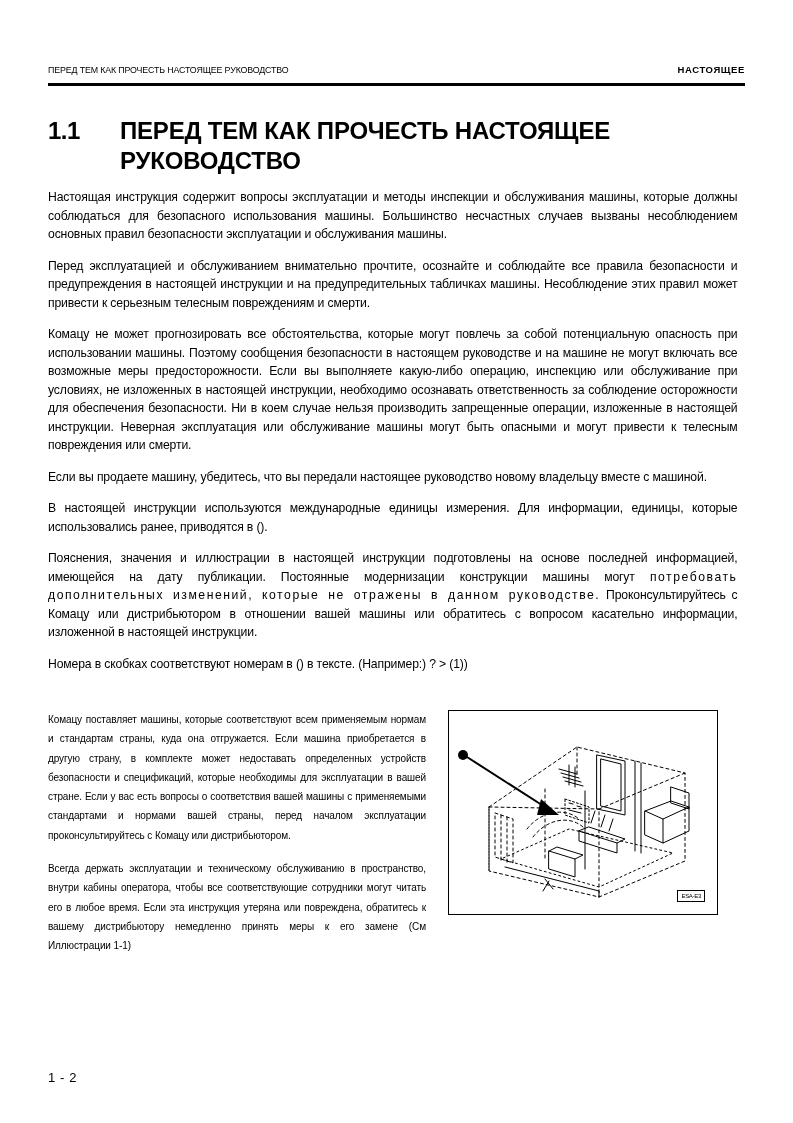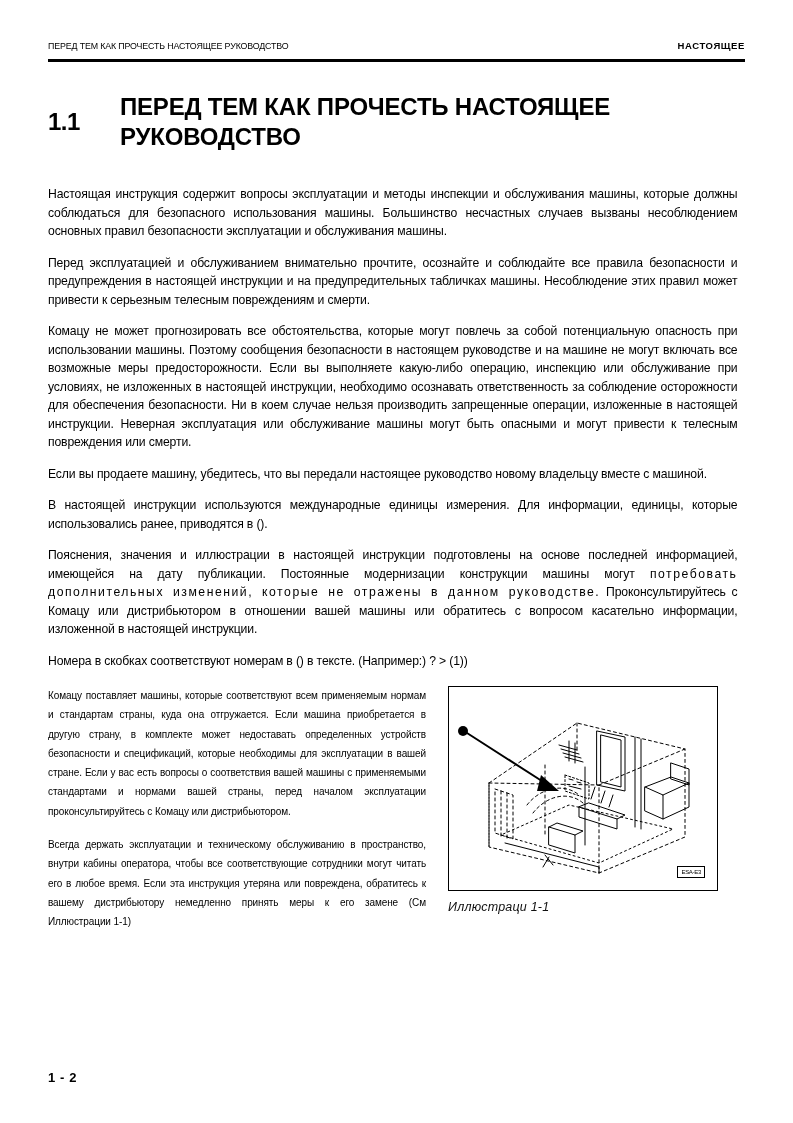--- a/index.html
+++ b/index.html
@@ -13,20 +13,21 @@
     position: relative;
     font-family: "Liberation Sans", sans-serif;
     color: #000000;
     overflow: hidden;
   }
 
   
   #page {
     position: absolute;
     inset: 0;
+    margin-top: 24px;
   }
   .header-row {
     position: absolute;
     left: 48px;
     right: 48px;
     top: 40px;
     display: flex;
     justify-content: space-between;
     align-items: flex-end;
   }
@@ -53,21 +54,21 @@
     background: #000;
   }
 
   
   .section-title {
     position: absolute;
     left: 48px;
     right: 60px;
     top: 92px;
     display: flex;
-    align-items: center;
+    align-items: flex-start;
   }
   .section-number {
     font-size: 24px;
     font-weight: bold;
     line-height: 30px;
     width: 72px;
     flex: 0 0 72px;
     letter-spacing: -0.5px;
   }
   .section-heading {
@@ -75,21 +76,21 @@
     font-weight: bold;
     line-height: 30px;
     letter-spacing: -0.2px;
   }
 
   
   .body-col {
     position: absolute;
     left: 48px;
     width: 700px;
-    top: 185px;
+    top: 164px;
   }
   p.para {
     margin: 0 0 11px 0;
     font-size: 12.4px;
     line-height: 18.5px;
     text-align: justify;
     letter-spacing: -0.15px;
     font-stretch: condensed;
     transform: scaleX(0.985);
     transform-origin: left top;
@@ -173,21 +174,21 @@
     letter-spacing: -0.3px;
     background: #fff;
   }
 
   
   .footer {
     position: absolute;
     left: 48px;
     bottom: 38px;
     font-size: 13px;
-    font-weight: bold;
+    font-weight: normal;
     letter-spacing: 0.6px;
   }
 </style>
 </head>
 <body>
 
 <div id="page">
 
   <div class="header-row">
     <div class="header-left">ПЕРЕД ТЕМ КАК ПРОЧЕСТЬ НАСТОЯЩЕЕ РУКОВОДСТВО</div>
@@ -269,20 +270,19 @@
             <path d="M56 156 L150 180 L150 186"></path>
             <path d="M96 168 L104 178 M100 170 L94 180"></path>
 
             <circle cx="14" cy="44" r="5" fill="#000" stroke="none"></circle>
             <path d="M18 46 L96 96" stroke-width="2"></path>
             <path d="M92 88 L110 104 L88 104 Z" fill="#000" stroke="none"></path>
           </g>
         </svg>
         <div class="fig-code">ESA-E3</div>
       </div>
-      <div class="figure-caption">Иллюстраци 1-1</div>
     </div>
 
   </div>
 
   <div class="footer">1 - 2</div>
 
 </div>
 
 </body></html>

